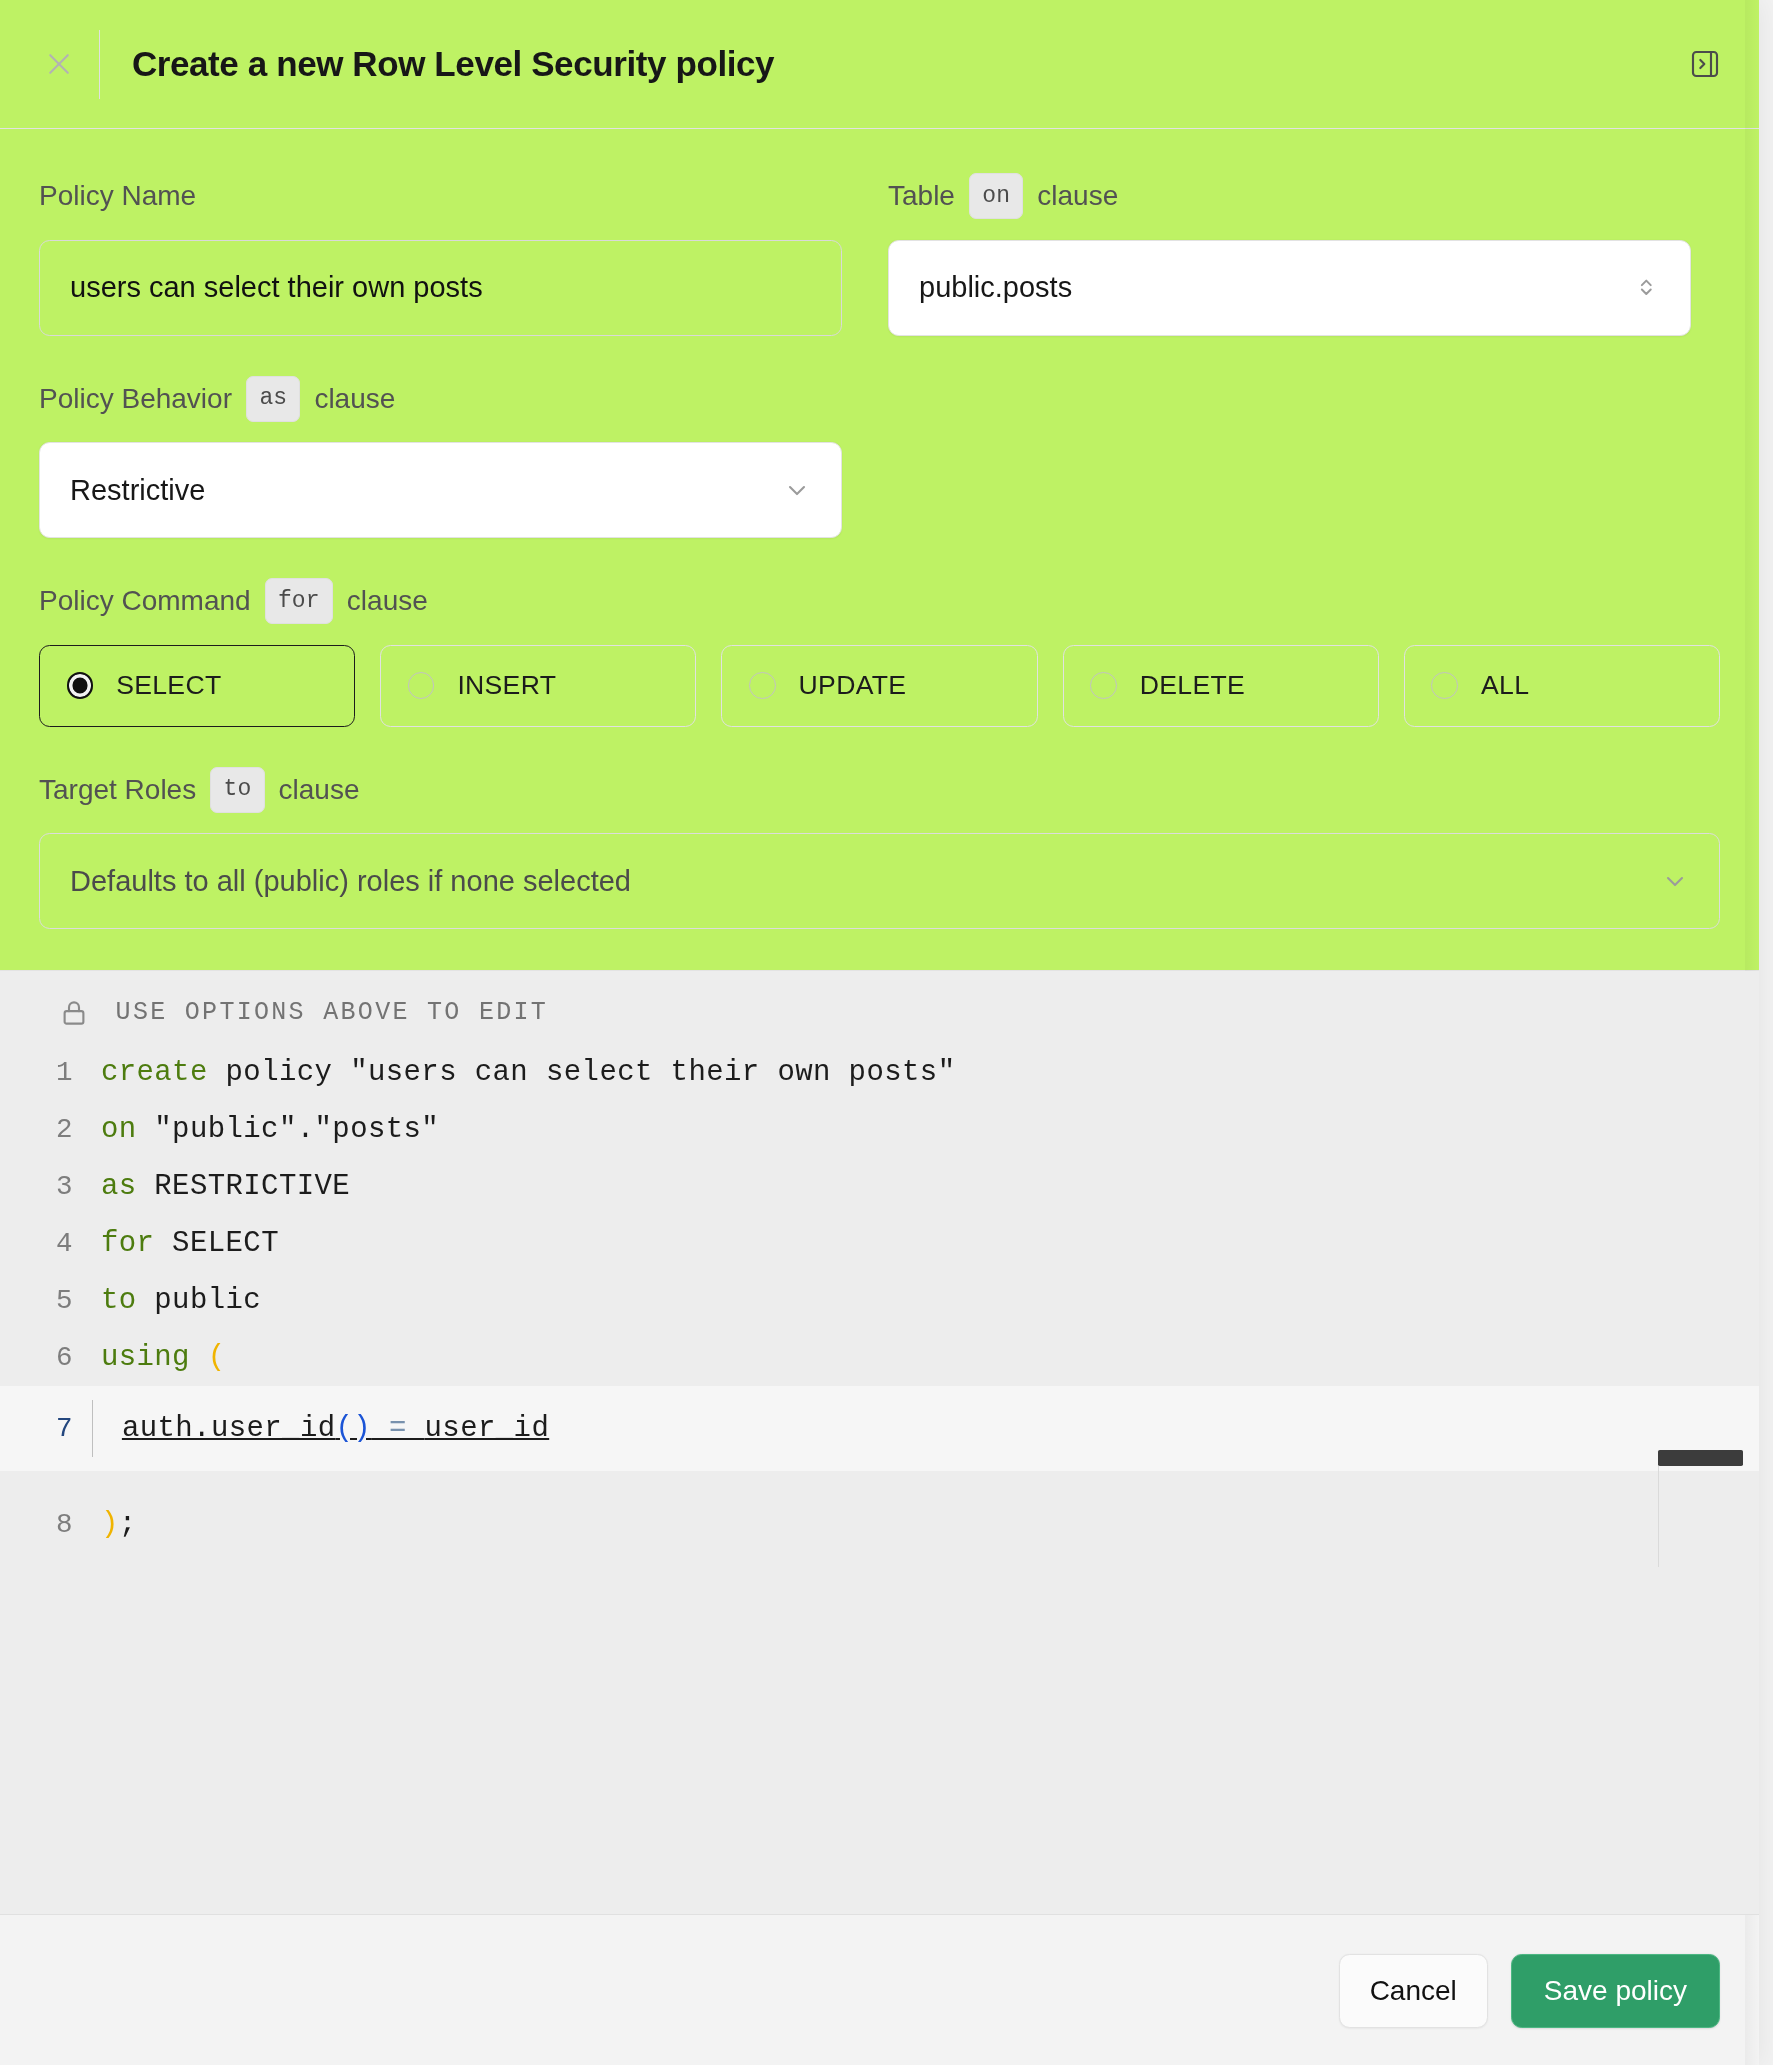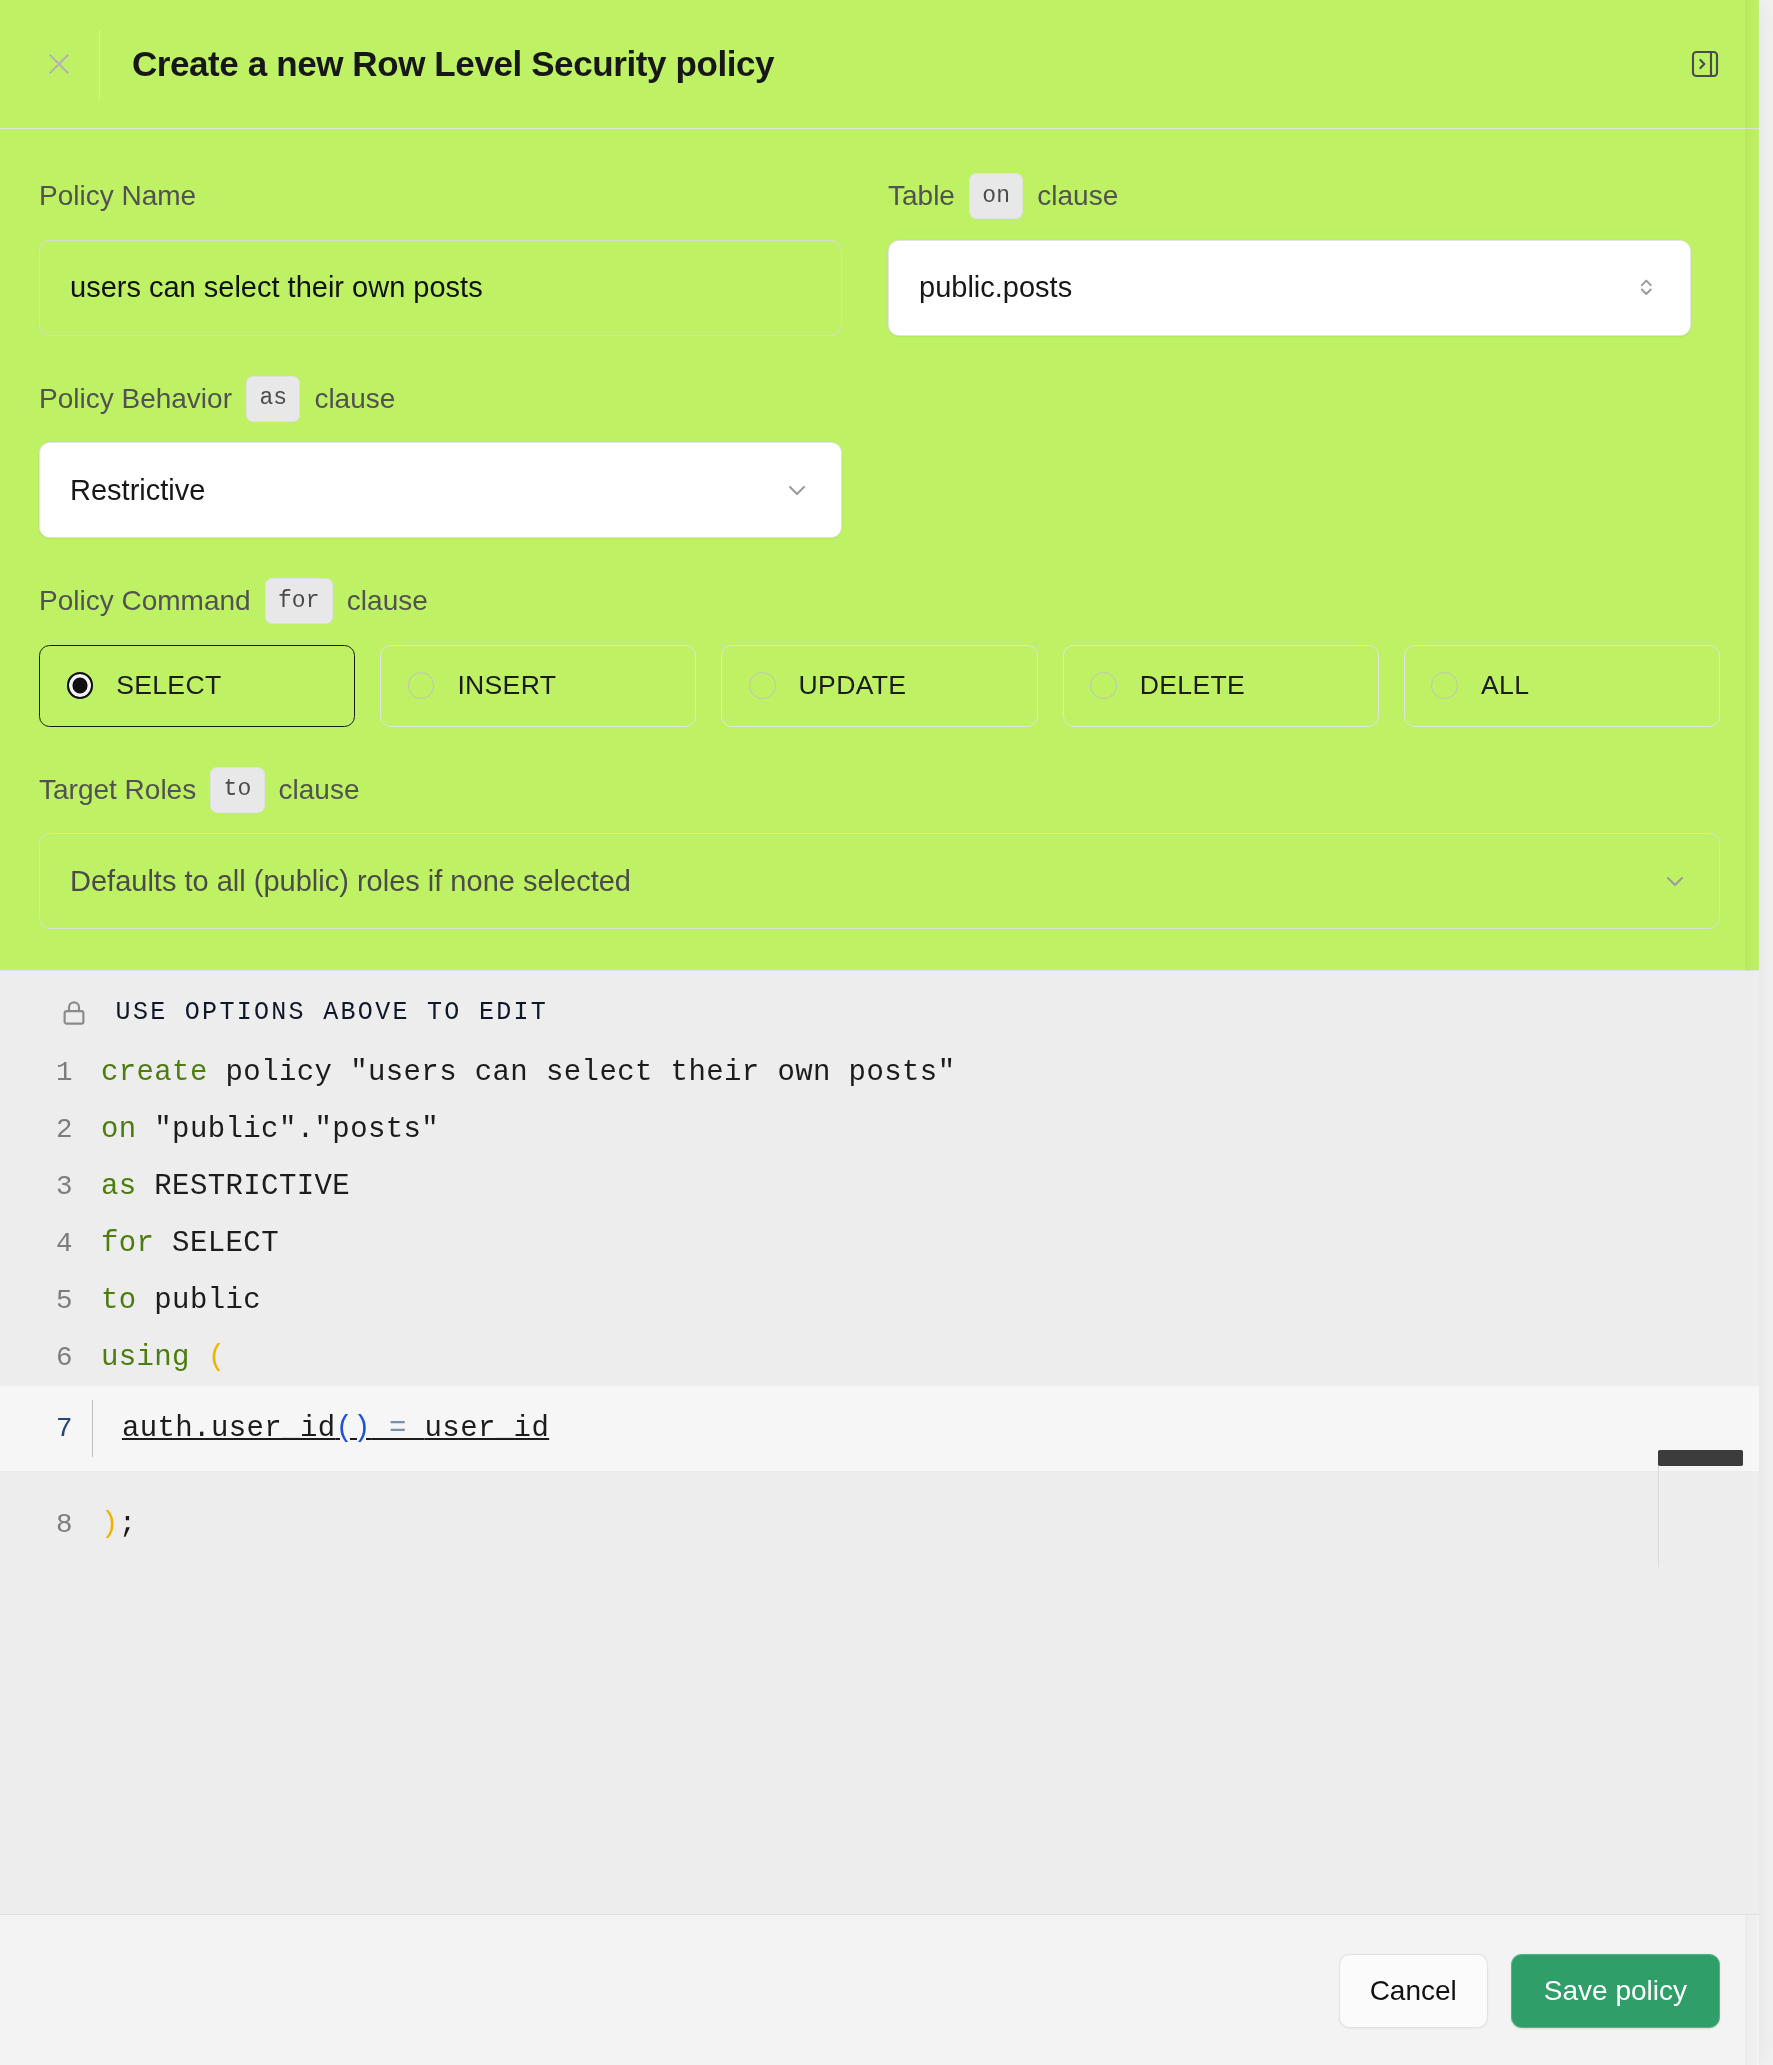--- a/index.html
+++ b/index.html
@@ -209,21 +209,21 @@
     display: flex;
     align-items: center;
     gap: 26.6px;
     padding: 26.6px 0 16px 59px;
   }
   .lock-icon { color: #8a8a8a; display: flex; }
   .hint-text {
     font-family: "Liberation Mono", monospace;
     font-size: 25px;
     letter-spacing: 2.3px;
-    color: #0f172a;
+    color: #737373;
   }
   .code-line {
     display: flex;
     align-items: center;
     height: 57px;
     position: relative;
   }
   .code-line.active {
     background: #f6f6f6;
     height: 85px;

